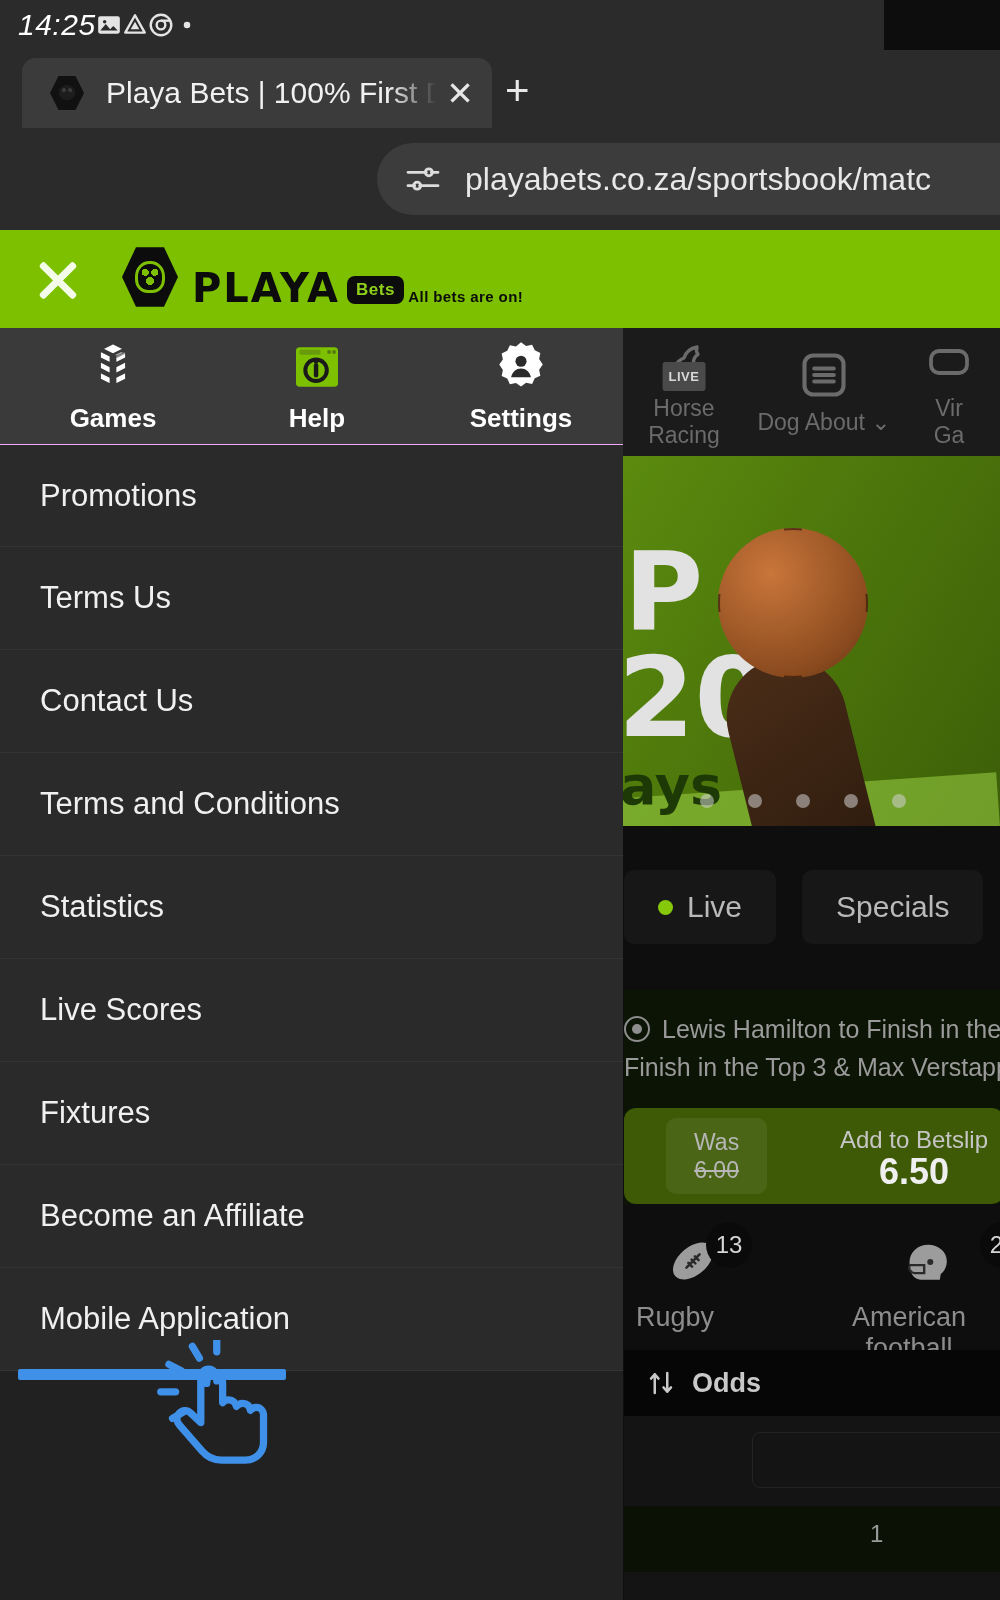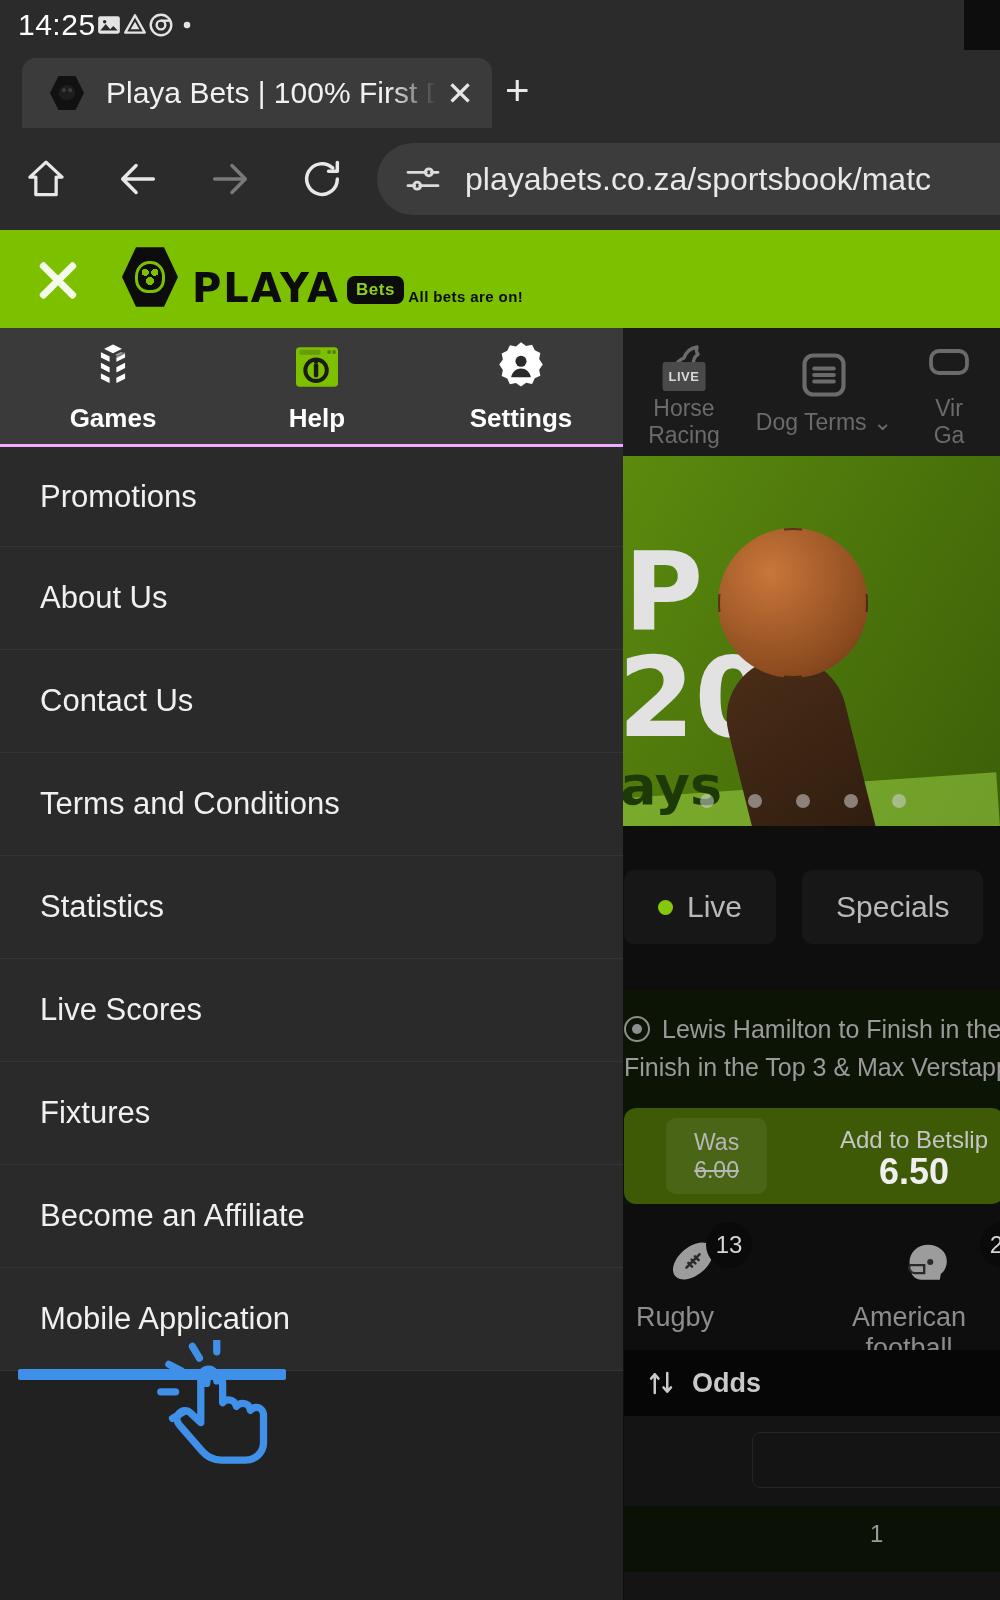--- a/index.html
+++ b/index.html
@@ -6,23 +6,24 @@
   html, body {
     width: 1000px; height: 1600px;
     background: #000;
     font-family: "Liberation Sans", sans-serif;
     overflow: hidden;
   }
   #root { position: relative; width: 1000px; height: 1600px; background: #0d0d0d; }
 
   
   .statusbar {
-    position: absolute; top: 0; left: 0; width: 964px; height: 50px;
+    position: absolute; top: 0; left: 0; width: 884px; height: 50px;
     background: #2b2b2b; display: flex; align-items: center; gap: 0;
     padding-left: 18px;
+    font-style: italic;
   }
   .clock { color: #fff; font-size: 30px; letter-spacing: .5px; }
   .sb-icon { width: 26px; height: 26px; display: inline-block; position: relative; }
 
   
   .tabstrip {
     position: absolute; top: 50px; left: 0; width: 1000px; height: 78px;
     background: #2b2b2b;
   }
   .tab {
@@ -49,21 +50,21 @@
             mask-image: linear-gradient(90deg, #000 86%, transparent 100%);
   }
   .tab-close { margin-left: auto; color: #e6e6e6; font-size: 33px; line-height: 1;
                padding: 0 8px; font-weight: 300; }
   .newtab { position: absolute; left: 505px; top: 20px; color: #e8e8e8;
             font-size: 42px; font-weight: 300; line-height: 1; }
 
   
   .omnibar {
     position: absolute; top: 128px; left: 0; width: 1000px; height: 102px;
-    background: #2b2b2b; display: flex; align-items: center;
+    background: #2b2b2b; display: flex; align-items: center; justify-content: flex-end;
   }
   .navbtn { width: 92px; display: flex; justify-content: center; align-items: center; }
   .navbtn svg { display: block; }
   .urlpill {
     position: absolute; left: 377px; top: 15px; height: 72px; width: 700px;
     background: #3c3c3c; border-radius: 36px; display: flex; align-items: center;
     padding-left: 26px; overflow: hidden;
   }
   .url-text { color: #e8e8e8; font-size: 32px; margin-left: 22px; white-space: nowrap; }
 
@@ -189,21 +190,21 @@
            background: #212121; }
   .paneltabs { height: 116px; display: flex; align-items: center; background: #3a3a3a; padding-left: 11px; }
   .ptab { flex: 1; text-align: center; color: #ffffff; font-size: 26px; font-weight: 700; }
   .ptab-ico { height: 56px; margin-bottom: 8px; display:flex; justify-content:center;
               align-items:center; }
 
   .menu { background: #2a2a2a; }
   .mitem { height: 103px; display: flex; align-items: center; padding-left: 40px;
            border-bottom: 1px solid #343434; color: #f0f0f0; font-size: 31px;
            position: relative; }
-  .mitem.first { border-top: 3px solid #f0abfc; text-align: center; }
+  .mitem.first { border-top: 1px solid #f0abfc; text-align: center; }
   .mitem.highlight:after {
     content: ""; position: absolute; left: 18px; bottom: -10px; width: 268px; height: 11px;
     background: #3f90e8; border-radius: 2px;
   }
 
   .cursor { position: absolute; left: 148px; top: 1340px; width: 170px; height: 140px; }
 
   svg.icn { display: block; }
 </style>
 </head>
@@ -309,21 +310,21 @@
         </div>
         <span>Horse<br>Racing</span>
       </div>
       <div class="bgnav-item" style="width:160px;">
         <div class="bgnav-icon">
           <svg class="icn" width="52" height="52" viewBox="0 0 24 24">
               <rect x="3" y="3" width="18" height="18" rx="4" fill="none" stroke="#6b6b6b" stroke-width="1.9"></rect>
               <path d="M7.5 9h9M7.5 12h9M7.5 15h9" stroke="#6b6b6b" stroke-width="1.9" stroke-linecap="round"></path>
             </svg>
         </div>
-        <span>Dog Terms</span><span> ⌄</span>
+        <span>Dog About</span><span> ⌄</span>
       </div>
       <div class="bgnav-item" style="width:90px;">
         <div class="bgnav-icon">
           <svg class="icn" width="48" height="48" viewBox="0 0 24 24">
               <rect x="3" y="7" width="18" height="11" rx="4" fill="none" stroke="#6b6b6b" stroke-width="1.9"></rect>
             </svg>
         </div>
         <span>Vir<br>Ga</span>
       </div>
     </div>
@@ -457,21 +458,21 @@
         </div>
         <span>Settings</span>
       </div>
     </div>
 
     <div class="menu">
       <div class="mitem first">
           <span>Promotions</span>
         </div>
       <div class="mitem">
-          <span>About Us</span>
+          <span>Terms Us</span>
         </div>
       <div class="mitem">
           <span>Contact Us</span>
         </div>
       <div class="mitem">
           <span>Terms and Conditions</span>
         </div>
       <div class="mitem">
           <span>Statistics</span>
         </div>

